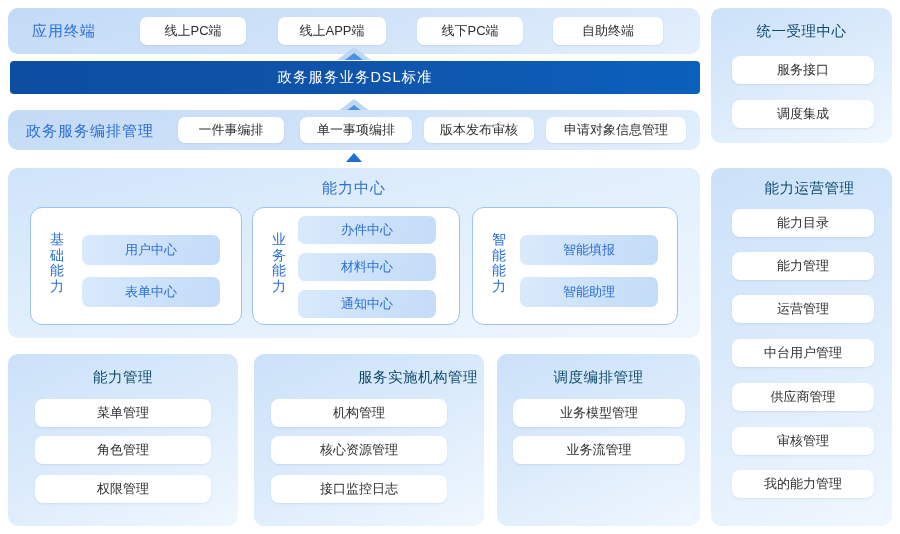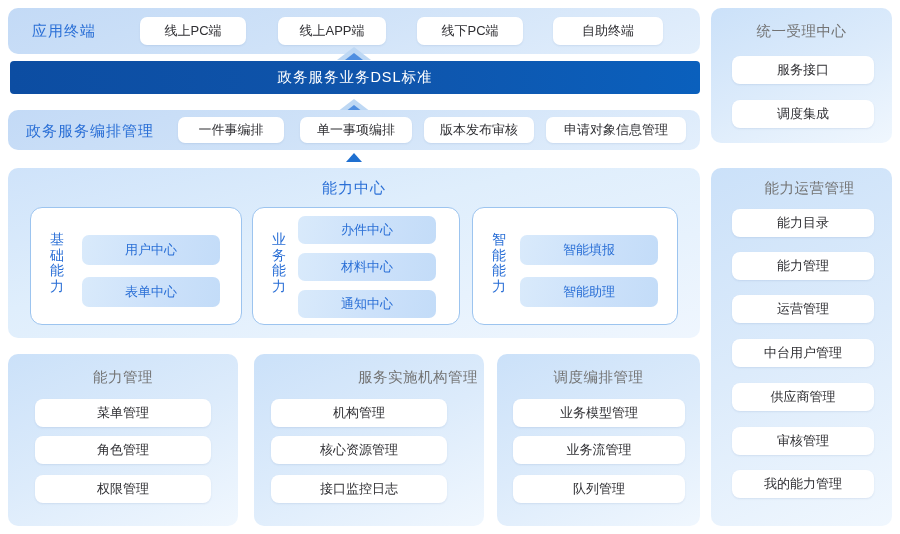--- a/index.html
+++ b/index.html
@@ -25,21 +25,21 @@
     color:#2a6fd6;
     font-size:15px;
     letter-spacing:1px;
     white-space:nowrap;
   }
   .side-title{
     position:absolute;
     left:0;top:0;
     width:100%;
     text-align:center;
-    color:#737373;
+    color:#0c4a6e;
     font-size:14.5px;
     letter-spacing:.5px;
   }
 
   
   .chip{
     position:absolute;
     background:#ffffff;
     border-radius:7px;
     display:flex;align-items:center;justify-content:center;
@@ -231,23 +231,20 @@
 
   <div class="panel panel-soft" style="left:497px;top:354px;width:203px;height:172px;">
   </div>
   <div class="side-title" style="left:497px;top:368px;width:203px;">调度编排管理</div>
   <div class="chip tall" style="left:513px;top:399px;width:172px;height:28px;">
     <span>业务模型管理</span>
   </div>
   <div class="chip tall" style="left:513px;top:436px;width:172px;height:28px;">
     <span>业务流管理</span>
   </div>
-  <div class="chip tall" style="left:513px;top:475px;width:172px;height:28px;">
-    <span>队列管理</span>
-  </div>
 
   <div class="panel panel-soft" style="left:711px;top:8px;width:181px;height:135px;">
   </div>
   <div class="side-title" style="left:711px;top:22px;width:181px;">统一受理中心</div>
   <div class="chip tall" style="left:732px;top:56px;width:142px;height:28px;">
     <span>服务接口</span>
   </div>
   <div class="chip tall" style="left:732px;top:100px;width:142px;height:28px;">
     <span>调度集成</span>
   </div>

